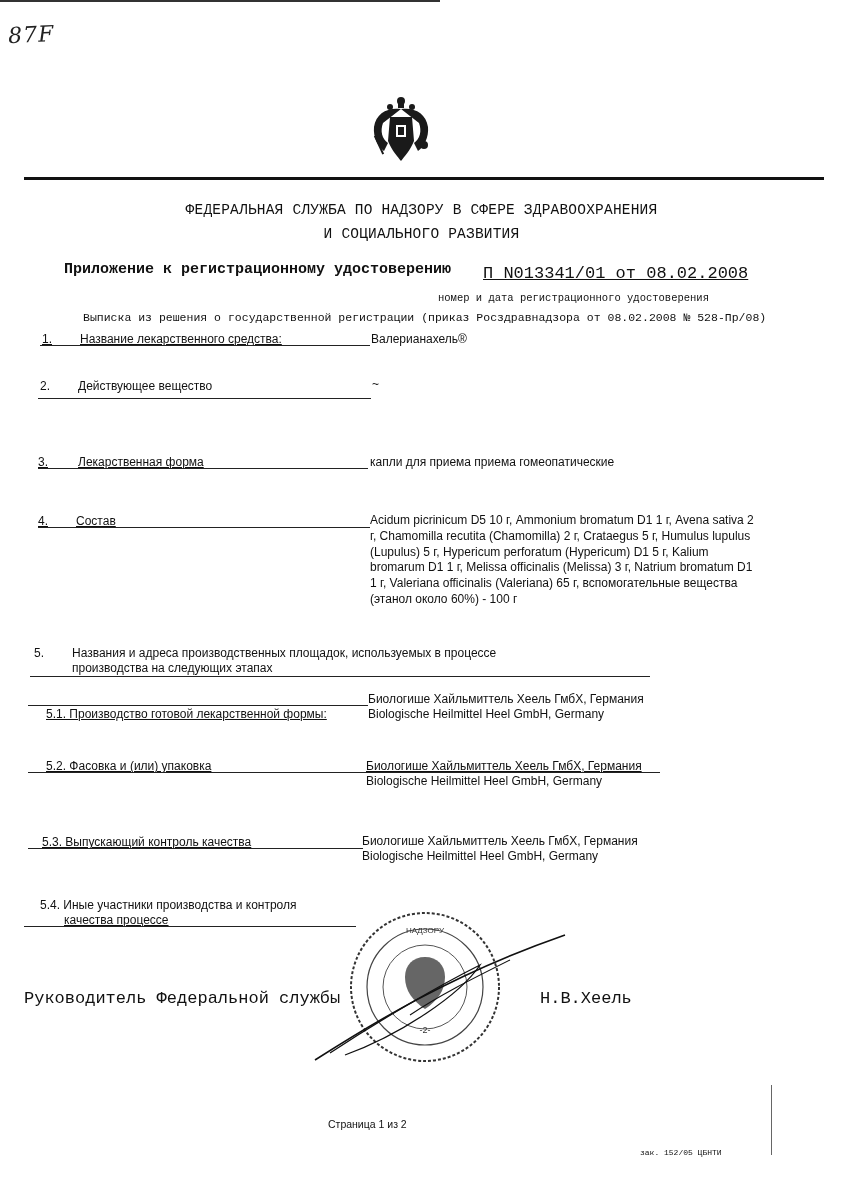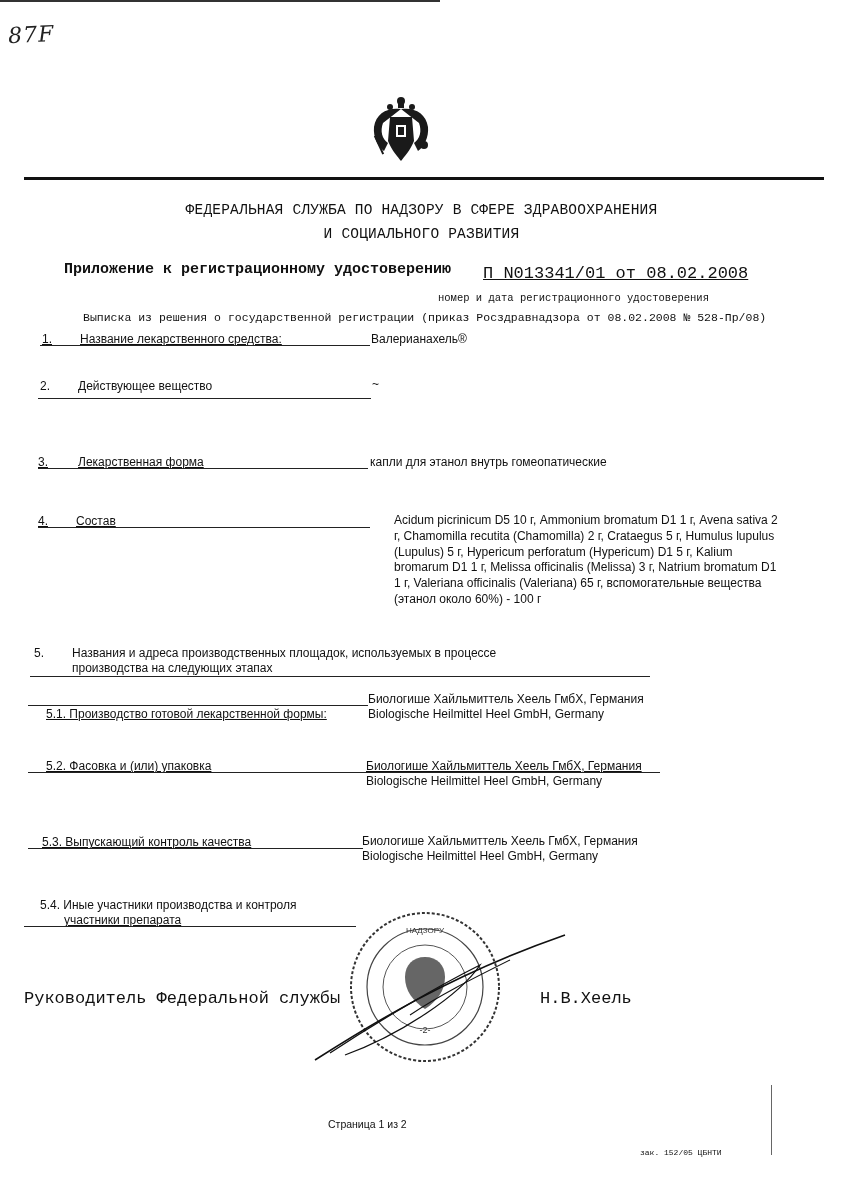--- a/index.html
+++ b/index.html
@@ -13,21 +13,21 @@
   .hr-main { left:24px; top:177px; width:800px; height:3px; background:#111; }
   .agency { left:0; width:843px; text-align:center; font-size:14.5px; letter-spacing:0.2px; }
   .heading { left:64px; top:261px; font-size:15px; font-weight:bold; }
   .cert-no { left:483px; top:264px; font-size:17px; text-decoration:underline; }
   .cert-caption { left:438px; top:292px; font-size:10.5px; }
   .extract { left:83px; top:311px; font-size:11.5px; }
   .row-label { font-size:12px; }
   .u { text-decoration:underline; }
   .line { height:1px; background:#222; }
   .value { font-size:12px; }
-  .comp { left:370px; top:513px; width:385px; font-size:12px; line-height:15.8px;margin-left:24px; }
+  .comp { left:370px; top:513px; width:385px; font-size:12px; line-height:15.8px; }
   .signer { font-size:17px; }
   .footer { left:328px; top:1118px; font-size:10.5px;text-align:center; }
   .order { left:640px; top:1136px; font-size:8px;margin-top:12px; }
   .vline { width:1px; background:#666; }
 </style>
 </head>
 <body>
 
 <div class="abs topline"></div>
 <div class="abs handwriting">87F</div>
@@ -64,21 +64,21 @@
 <div class="abs value sans" style="left:371px;top:332px">Валерианахель®</div>
 
 <div class="abs row-label sans" style="left:40px;top:379px">2.</div>
 <div class="abs row-label sans" style="left:78px;top:379px">Действующее вещество</div>
 <div class="abs line" style="left:38px;top:398px;width:333px"></div>
 <div class="abs value sans" style="left:372px;top:377px">~</div>
 
 <div class="abs row-label sans u" style="left:38px;top:455px">3.</div>
 <div class="abs row-label sans u" style="left:78px;top:455px">Лекарственная форма</div>
 <div class="abs line" style="left:38px;top:468px;width:330px"></div>
-<div class="abs value sans" style="left:370px;top:455px">капли для этанол внутрь гомеопатические</div>
+<div class="abs value sans" style="left:370px;top:455px">капли для приема приема гомеопатические</div>
 
 <div class="abs row-label sans u" style="left:38px;top:514px">4.</div>
 <div class="abs row-label sans u" style="left:76px;top:514px">Состав</div>
 <div class="abs line" style="left:38px;top:527px;width:332px"></div>
 <div class="abs comp sans">Acidum picrinicum D5 10 г, Ammonium bromatum D1 1 г, Avena sativa 2 г, Chamomilla recutita (Chamomilla) 2 г, Crataegus 5 г, Humulus lupulus (Lupulus) 5 г, Hypericum perforatum (Hypericum) D1 5 г, Kalium bromarum D1 1 г, Melissa officinalis (Melissa) 3 г, Natrium bromatum D1 1 г, Valeriana officinalis (Valeriana) 65 г, вспомогательные вещества (этанол около 60%) - 100 г</div>
 
 <div class="abs row-label sans" style="left:34px;top:646px">5.</div>
 <div class="abs row-label sans" style="left:72px;top:646px">Названия и адреса производственных площадок, используемых в процессе</div>
 <div class="abs row-label sans" style="left:72px;top:661px">производства на следующих этапах</div>
 <div class="abs line" style="left:30px;top:676px;width:620px"></div>
@@ -92,21 +92,21 @@
 <div class="abs line" style="left:28px;top:772px;width:632px"></div>
 <div class="abs value sans u" style="left:366px;top:759px">Биологише Хайльмиттель Хеель ГмбХ, Германия</div>
 <div class="abs value sans" style="left:366px;top:774px">Biologische Heilmittel Heel GmbH, Germany</div>
 
 <div class="abs row-label sans u" style="left:42px;top:835px">5.3. Выпускающий контроль качества</div>
 <div class="abs line" style="left:28px;top:848px;width:335px"></div>
 <div class="abs value sans" style="left:362px;top:834px">Биологише Хайльмиттель Хеель ГмбХ, Германия</div>
 <div class="abs value sans" style="left:362px;top:849px">Biologische Heilmittel Heel GmbH, Germany</div>
 
 <div class="abs row-label sans" style="left:40px;top:898px">5.4. Иные участники производства и контроля</div>
-<div class="abs row-label sans u" style="left:64px;top:913px">участники препарата</div>
+<div class="abs row-label sans u" style="left:64px;top:913px">качества процессе</div>
 <div class="abs line" style="left:24px;top:926px;width:332px"></div>
 
 <div class="abs signer serif" style="left:24px;top:989px">Руководитель Федеральной службы</div>
 <div class="abs signer serif" style="left:540px;top:989px">Н.В.Хеель</div>
 
 <svg class="abs" style="left:345px;top:905px" width="170" height="170" viewBox="0 0 170 170">
   <circle cx="80" cy="82" r="74" fill="none" stroke="#333" stroke-width="2" stroke-dasharray="3 2"></circle>
   <circle cx="80" cy="82" r="58" fill="none" stroke="#444" stroke-width="1.2"></circle>
   <circle cx="80" cy="82" r="42" fill="none" stroke="#555" stroke-width="1"></circle>
   <g fill="#333">

